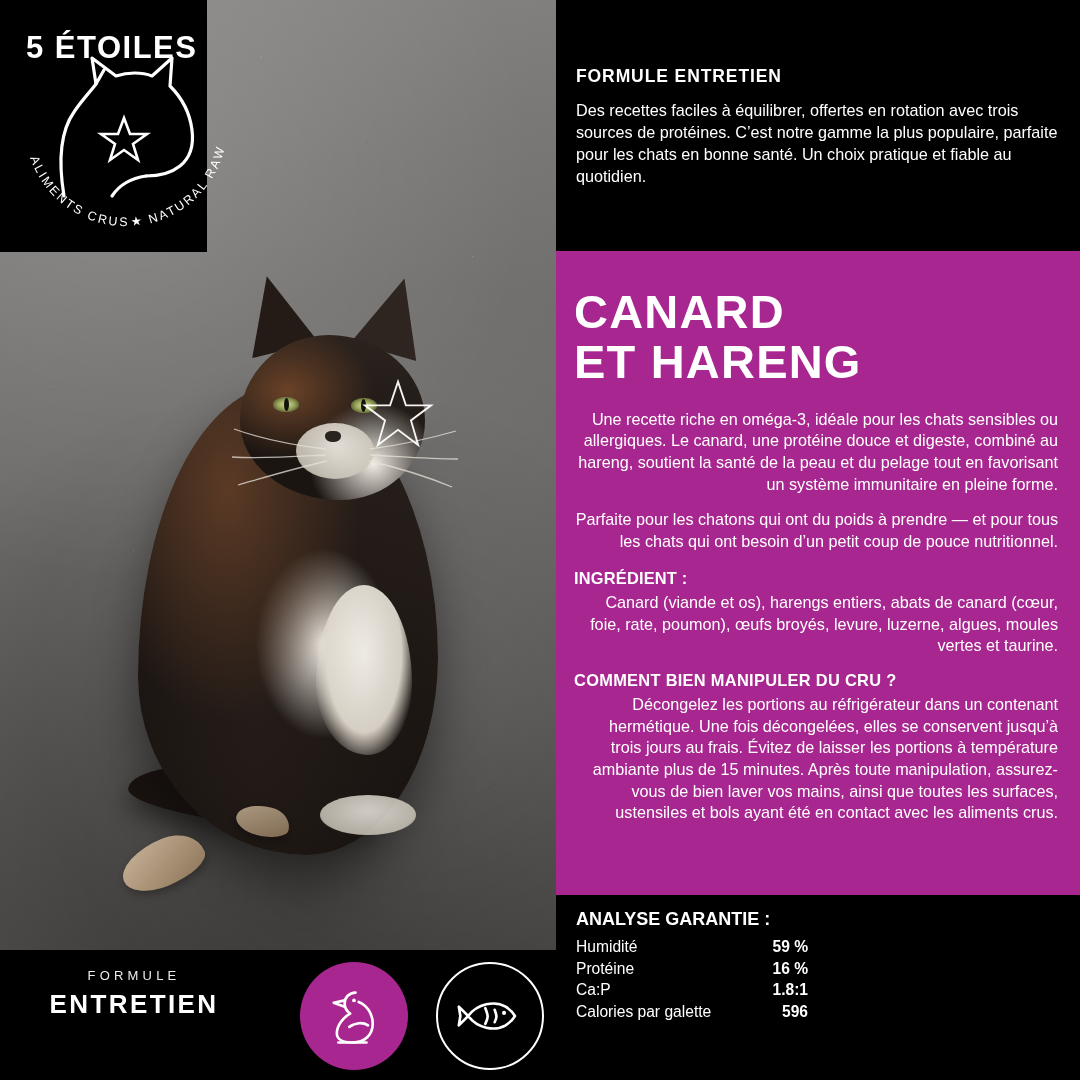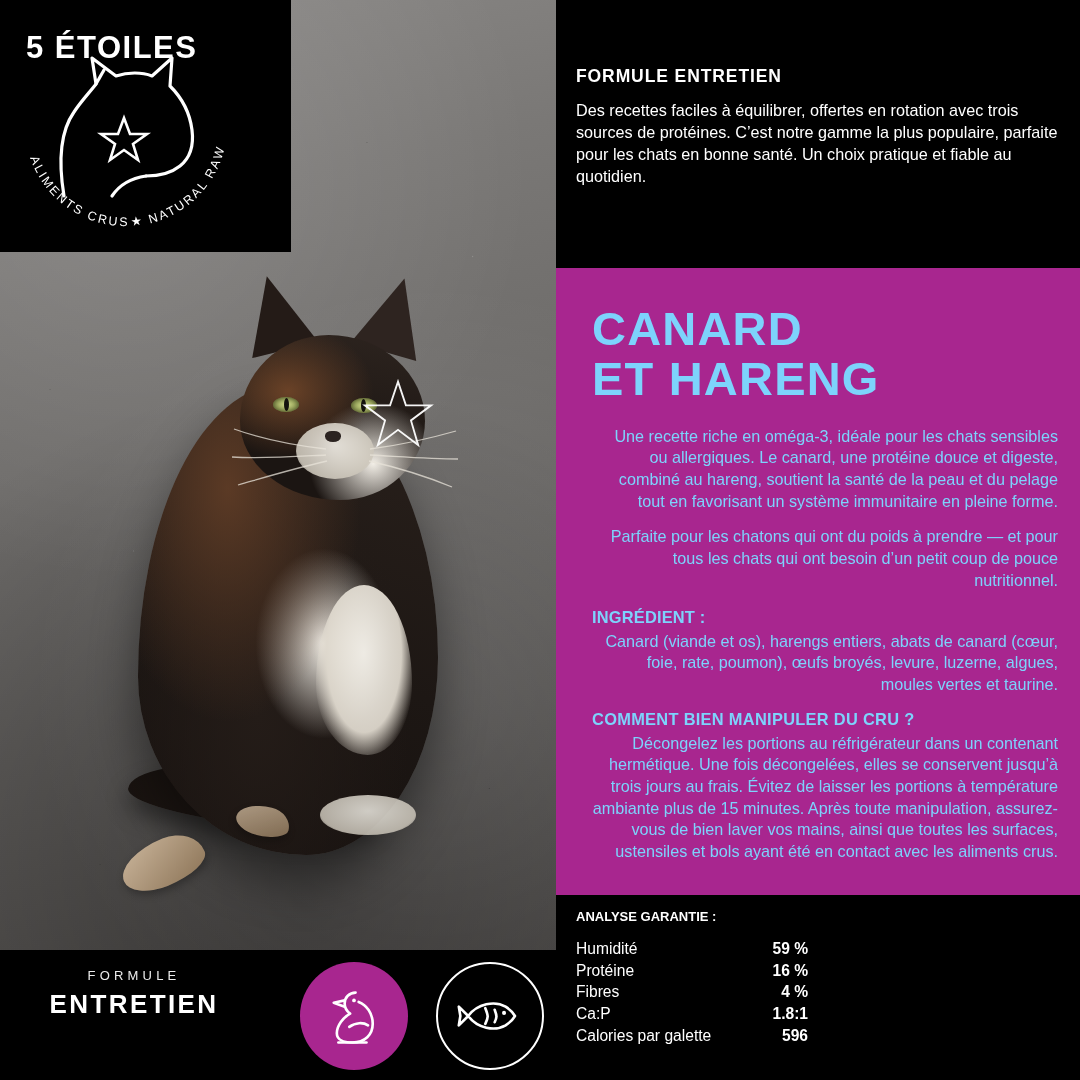--- a/index.html
+++ b/index.html
@@ -160,21 +160,21 @@
   #star-watermark {
     position: absolute;
     left: 362px; top: 378px;
     width: 72px; height: 72px;
   }
 
   
   #logo {
     position: absolute;
     left: 0; top: 0;
-    width: 291px; height: 252px;
+    width: 207px; height: 252px;
     background: #000;
     z-index: 5;
   }
   #logo svg { display: block; }
 
   
   #bottom-left {
     position: absolute;
     left: 0; top: 950px;
     width: 556px; height: 130px;
@@ -224,25 +224,25 @@
     color: #fff;
   }
   #top-block h2 {
     font-size: 17.5px; font-weight: 700; letter-spacing: 0.9px;
     margin-bottom: 13px;
   }
   #top-block p {
     font-size: 16.2px; line-height: 1.35; font-weight: 400;
   }
   #magenta {
-    position: absolute; left: 0; top: 268px;
+    position: absolute; left: 0; top: 251px;
     width: 524px; height: 650px;
     background: #a8268f;
-    padding: 36px 22px 0 36px;
-    color: #7dd3fc;
+    padding: 36px 22px 0 18px;
+    color: #ffffff;
   }
   #magenta h1 {
     font-size: 47px; font-weight: 700; letter-spacing: 1.2px;
     line-height: 1.06; text-transform: uppercase;
     margin-bottom: 22px;
   }
   #magenta p {
     font-size: 16.2px; line-height: 1.34; margin-bottom: 14px; text-align: right;
   }
   #magenta h3 {
@@ -253,21 +253,21 @@
   #magenta .handle h3 { letter-spacing: 0.3px; }
 
   #analysis {
     position: absolute; left: 0; top: 895px;
     width: 524px; height: 185px;
     background: #000;
     padding: 14px 22px 0 20px;
     color: #fff;
   }
   #analysis h3 {
-    font-size: 13px; font-weight: 700; margin-bottom: 14px;
+    font-size: 18px; font-weight: 700; margin-bottom: 6px;
   }
   #analysis table {
     border-collapse: collapse;
     font-size: 15.6px;
     width: 232px;
   }
   #analysis td { padding: 1px 0; line-height: 1.26; }
   #analysis td.val { text-align: right; font-weight: 700; }
 </style>
 </head>
@@ -413,24 +413,20 @@
         <tbody id="analysis-rows">
             <tr>
               <td>Humidité</td>
               <td class="val">59 %</td>
             </tr>
             <tr>
               <td>Protéine</td>
               <td class="val">16 %</td>
             </tr>
             <tr>
-              <td>Fibres</td>
-              <td class="val">4 %</td>
-            </tr>
-            <tr>
               <td>Ca:P</td>
               <td class="val">1.8:1</td>
             </tr>
             <tr>
               <td>Calories par galette</td>
               <td class="val">596</td>
             </tr>
           </tbody>
       </table>
     </div>

